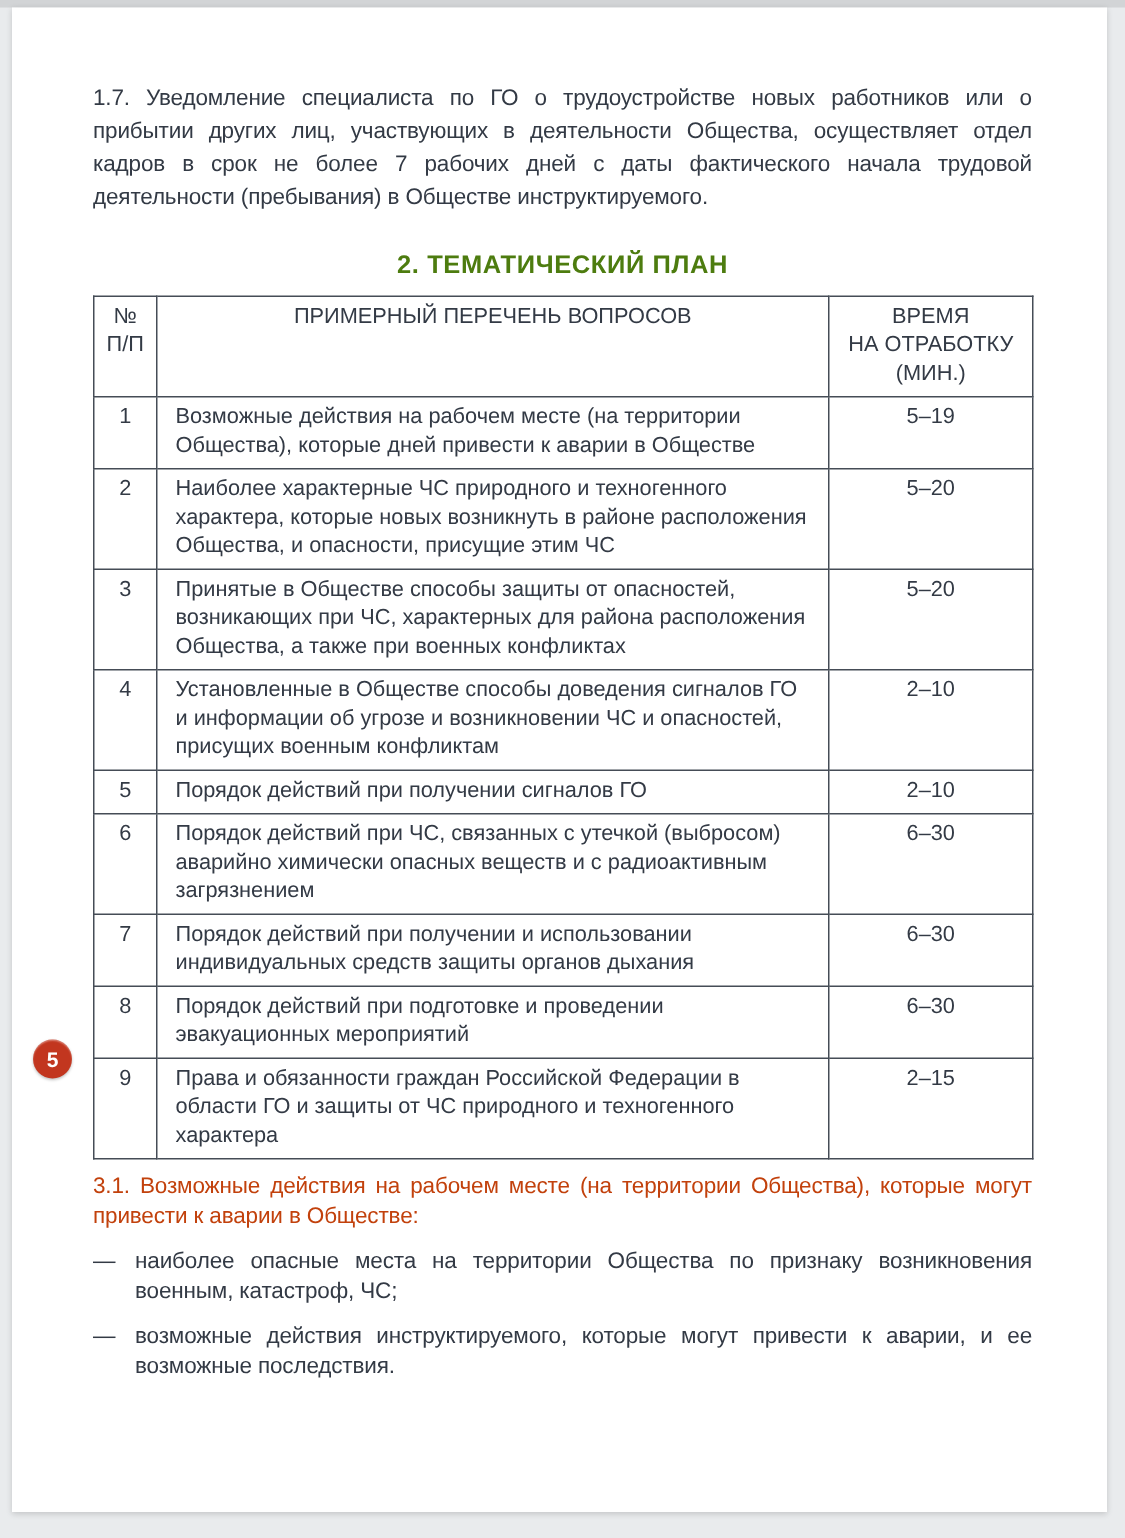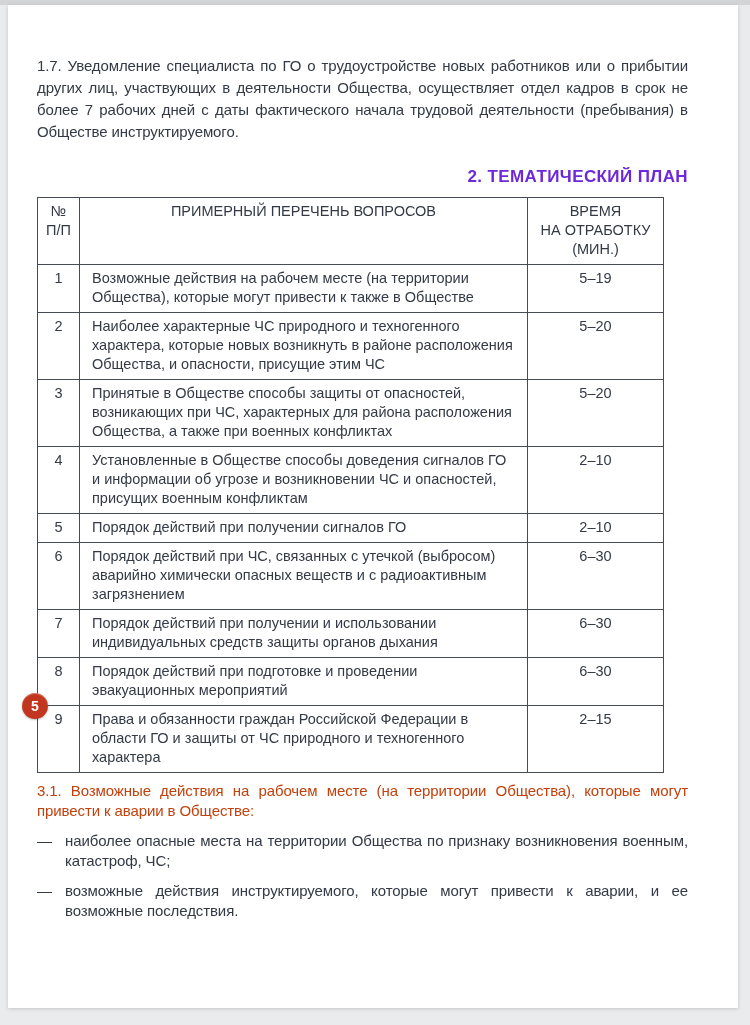--- a/index.html
+++ b/index.html
@@ -14,36 +14,36 @@
   .top-strip {
     position: absolute; top: 0; left: 0;
     width: 750px; height: 5px;
     background: #d2d4d6;
   }
   .page {
     position: absolute; left: 8px; top: 5px;
     width: 730px; height: 1003px;
     background: #ffffff;
     box-shadow: 0 1px 4px rgba(0,0,0,0.16);
-    padding: 50px 50px 0 29px;
+    padding: 50px 50px 0 54px;
     overflow: hidden;
   }
   .intro {
     margin: 0;
     font-size: 15px; line-height: 22px;
     letter-spacing: -0.1px;
     color: #333a45;
     text-align: justify;
   }
   .h-sec {
     margin: 24px 0 10px;
-    text-align: right;
+    text-align: center;
     font-size: 17px; font-weight: bold;
     letter-spacing: 0.4px;
-    color: #6d28d9;
+    color: #4d7c0f;
   }
   table.topic {
     border-collapse: collapse;
     width: 626px;
     table-layout: fixed;
   }
   table.topic th, table.topic td {
     border: 1px solid #454c56;
     font-size: 14.5px;
     line-height: 19px;
@@ -110,21 +110,21 @@
 П/П</th>
         <th>ПРИМЕРНЫЙ ПЕРЕЧЕНЬ ВОПРОСОВ</th>
         <th>ВРЕМЯ
 НА ОТРАБОТКУ
 (МИН.)</th>
       </tr>
     </thead>
     <tbody>
         <tr>
           <td class="num">1</td>
-          <td class="q">Возможные действия на рабочем месте (на территории Общества), которые могут привести к также в Обществе</td>
+          <td class="q">Возможные действия на рабочем месте (на территории Общества), которые дней привести к аварии в Обществе</td>
           <td class="time">5–19</td>
         </tr>
         <tr>
           <td class="num">2</td>
           <td class="q">Наиболее характерные ЧС природного и техногенного характера, которые новых возникнуть в районе расположения Общества, и опасности, присущие этим ЧС</td>
           <td class="time">5–20</td>
         </tr>
         <tr>
           <td class="num">3</td>
           <td class="q">Принятые в Обществе способы защиты от опасностей, возникающих при ЧС, характерных для района расположения Общества, а также при военных конфликтах</td>

